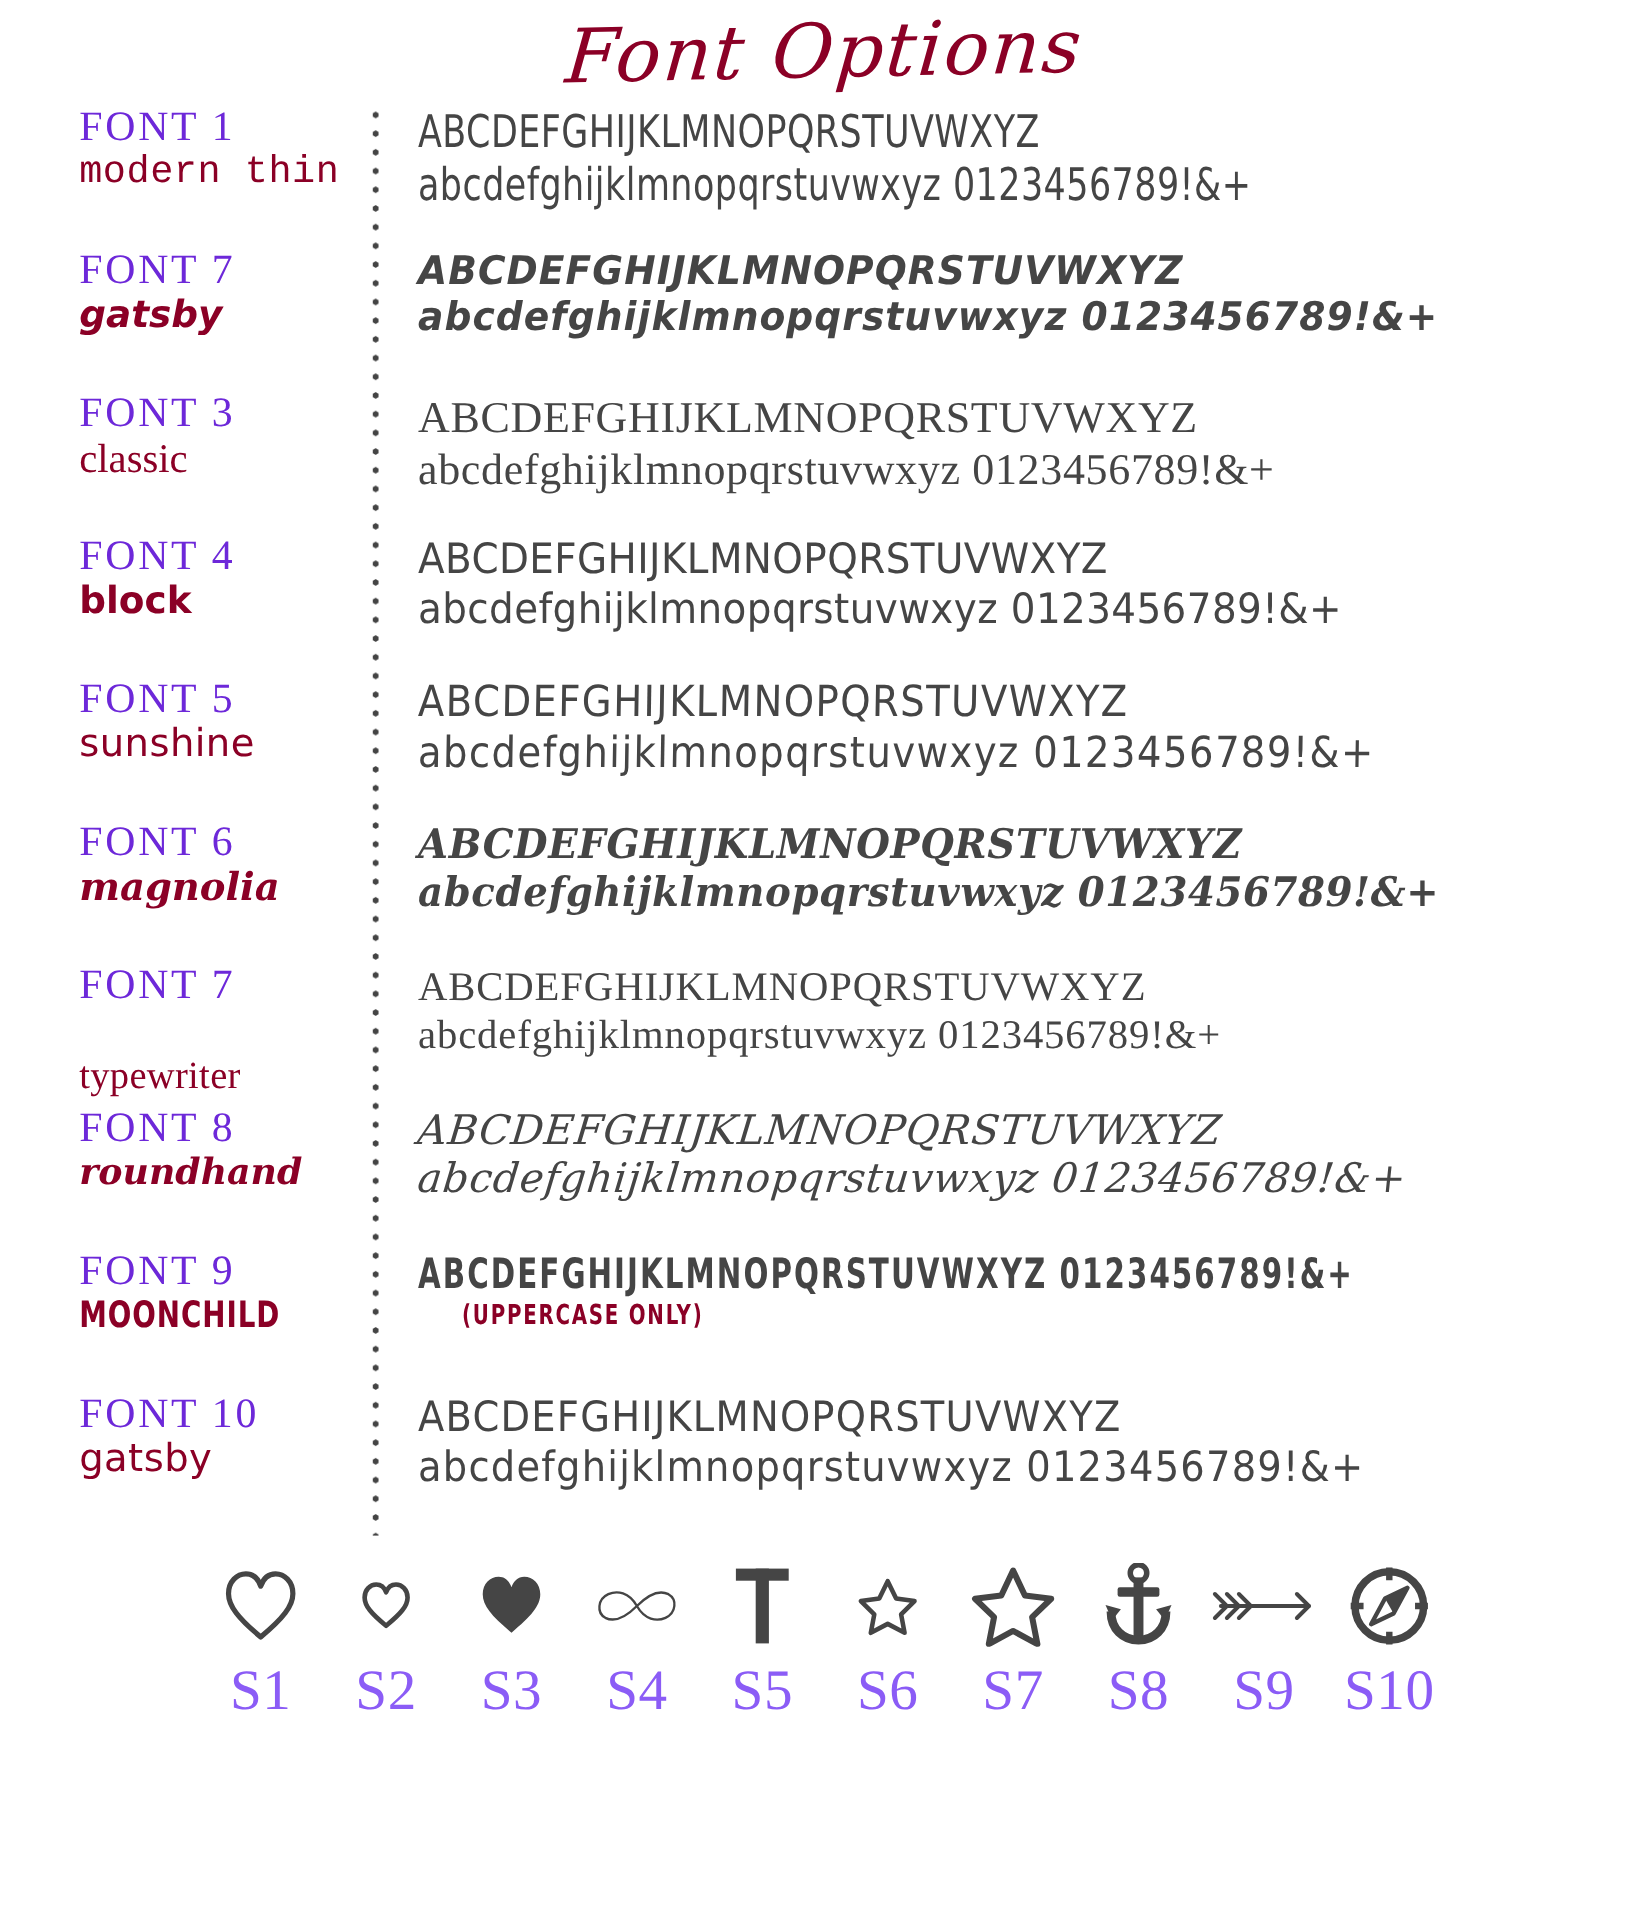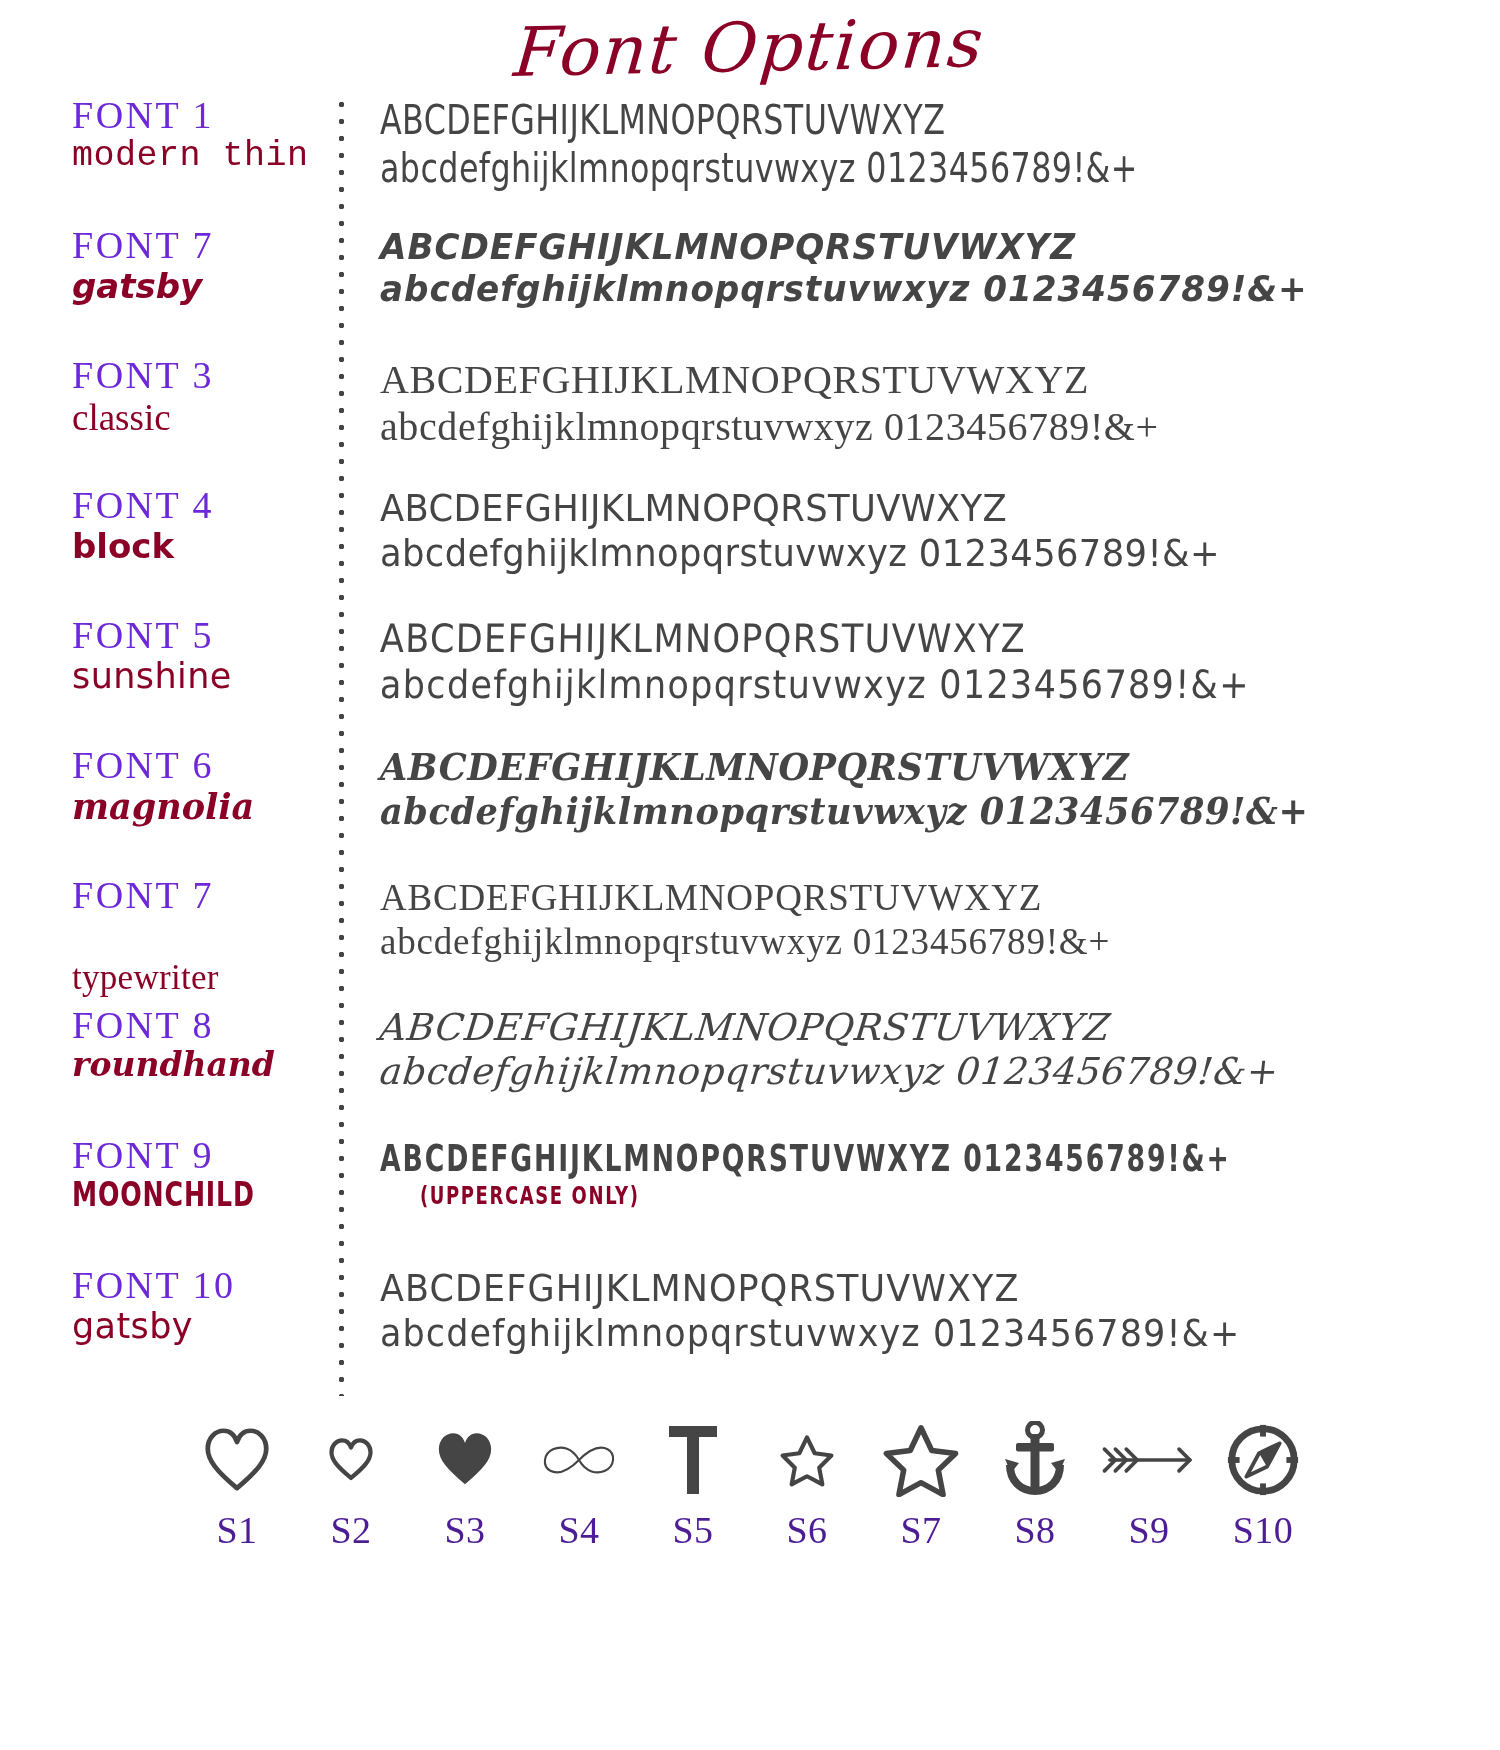--- a/index.html
+++ b/index.html
@@ -138,22 +138,22 @@
   }
   .symbol-glyph {
     height: 84px;
     display: flex;
     align-items: center;
     justify-content: center;
     color: #454545;
   }
   .symbol-label {
     font-family: "Liberation Serif","DejaVu Serif", serif;
-    font-size: 38px;
-    color: #4c1d95;
+    font-size: 52px;
+    color: #8b5cf6;
     letter-spacing: .5px;
     margin-top: 6px;
   }
   svg { display: block; }
 </style>
 </head>
 <body>
 
 <div class="title-wrap">
   <div class="title">Font Options</div>

